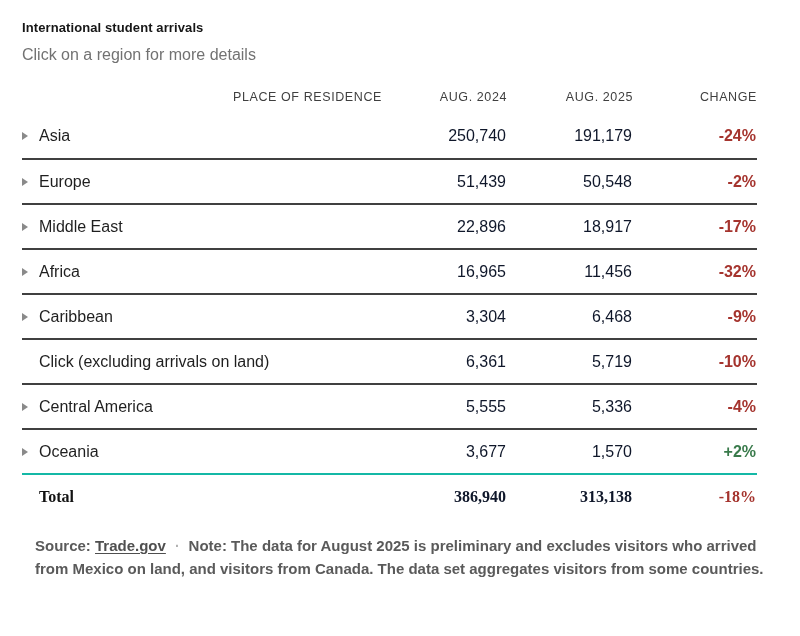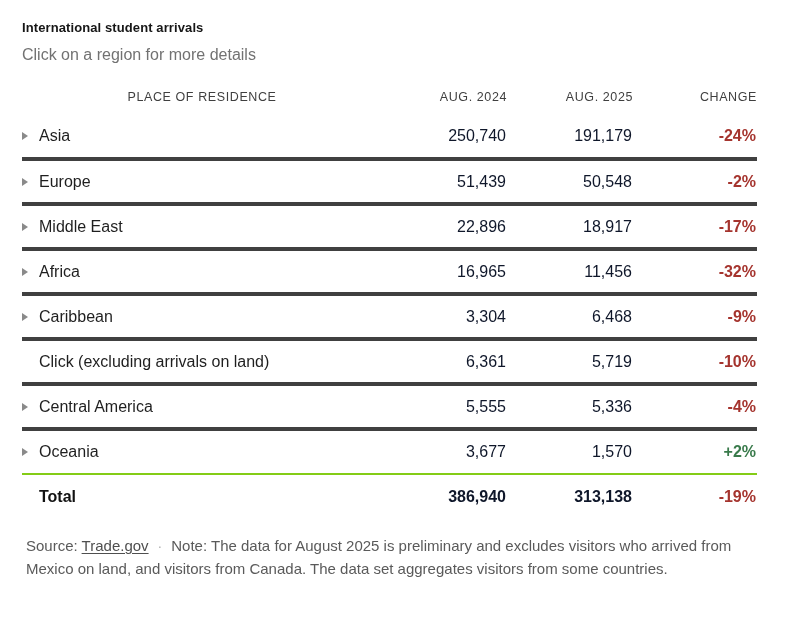--- a/index.html
+++ b/index.html
@@ -40,22 +40,22 @@
   col.c-change { width: 124px; }
   thead th {
     font-size: 12.5px;
     font-weight: 400;
     color: #3f3f3f;
     letter-spacing: 0.6px;
     text-align: right;
     padding: 0 0 10px 0;
     white-space: nowrap;
   }
-  thead th.place { text-align: center; }
-  tbody tr { border-bottom: 4px solid #404040; }
+  thead th.place { text-align: right; }
+  tbody tr { border-bottom: 2px solid #404040; }
   tbody tr:last-child { border-bottom: none; }
   tbody td, tfoot td { height: 45px; font-size: 16px; vertical-align: middle; }
   td.label-cell {
     color: #1f1f1f;
     text-align: left;
     position: relative;
     padding-left: 17px;
   }
   .tri {
     position: absolute;
@@ -64,29 +64,30 @@
     transform: translateY(-50%);
     width: 0; height: 0;
     border-left: 6px solid #8a8a8a;
     border-top: 4px solid transparent;
     border-bottom: 4px solid transparent;
   }
   td.num { text-align: right; color: #0f172a; }
   td.change { text-align: right; font-weight: 700; }
   .down { color: #a5342e; }
   .up { color: #397a4b; }
-  tfoot tr { border-top: 2px solid #84cc16; }
+  tfoot tr { border-top: 2px solid #14b8a6; font-family: Liberation Serif, serif; }
   tfoot td.label-cell { font-weight: 700; color: #121212; }
   tfoot td.num { font-weight: 700; color: #0f172a; }
   .footer {
-    margin: 16px 0 0 4px;
+    margin: 16px 0 0 13px;
     font-size: 15px;
     line-height: 1.5;
     color: #5a5a5a;
     width: 735px;
+    font-weight: bold;
   }
   .footer a {
     color: #4f4f4f;
     text-decoration: underline;
     text-underline-offset: 2px;
   }
   .sep {
     color: #b0b0b0;
     margin: 0 9px;
     font-size: 14px;
@@ -162,19 +163,19 @@
           <td class="num">3,677</td>
           <td class="num">1,570</td>
           <td class="change up">+2%</td>
         </tr>
       </tbody>
     <tfoot>
       <tr class="total-row">
         <td class="label-cell">Total</td>
         <td class="num">386,940</td>
         <td class="num">313,138</td>
-        <td class="change down">-19%</td>
+        <td class="change down">-18%</td>
       </tr>
     </tfoot>
   </table>
 
   <p class="footer"><span>Source: </span><a href="#">Trade.gov</a><span class="sep">·</span><span>Note: The data for August 2025 is preliminary and excludes visitors who arrived from Mexico on land, and visitors from Canada. The data set aggregates visitors from some countries.</span></p>
 </div>
 
 </body></html>

